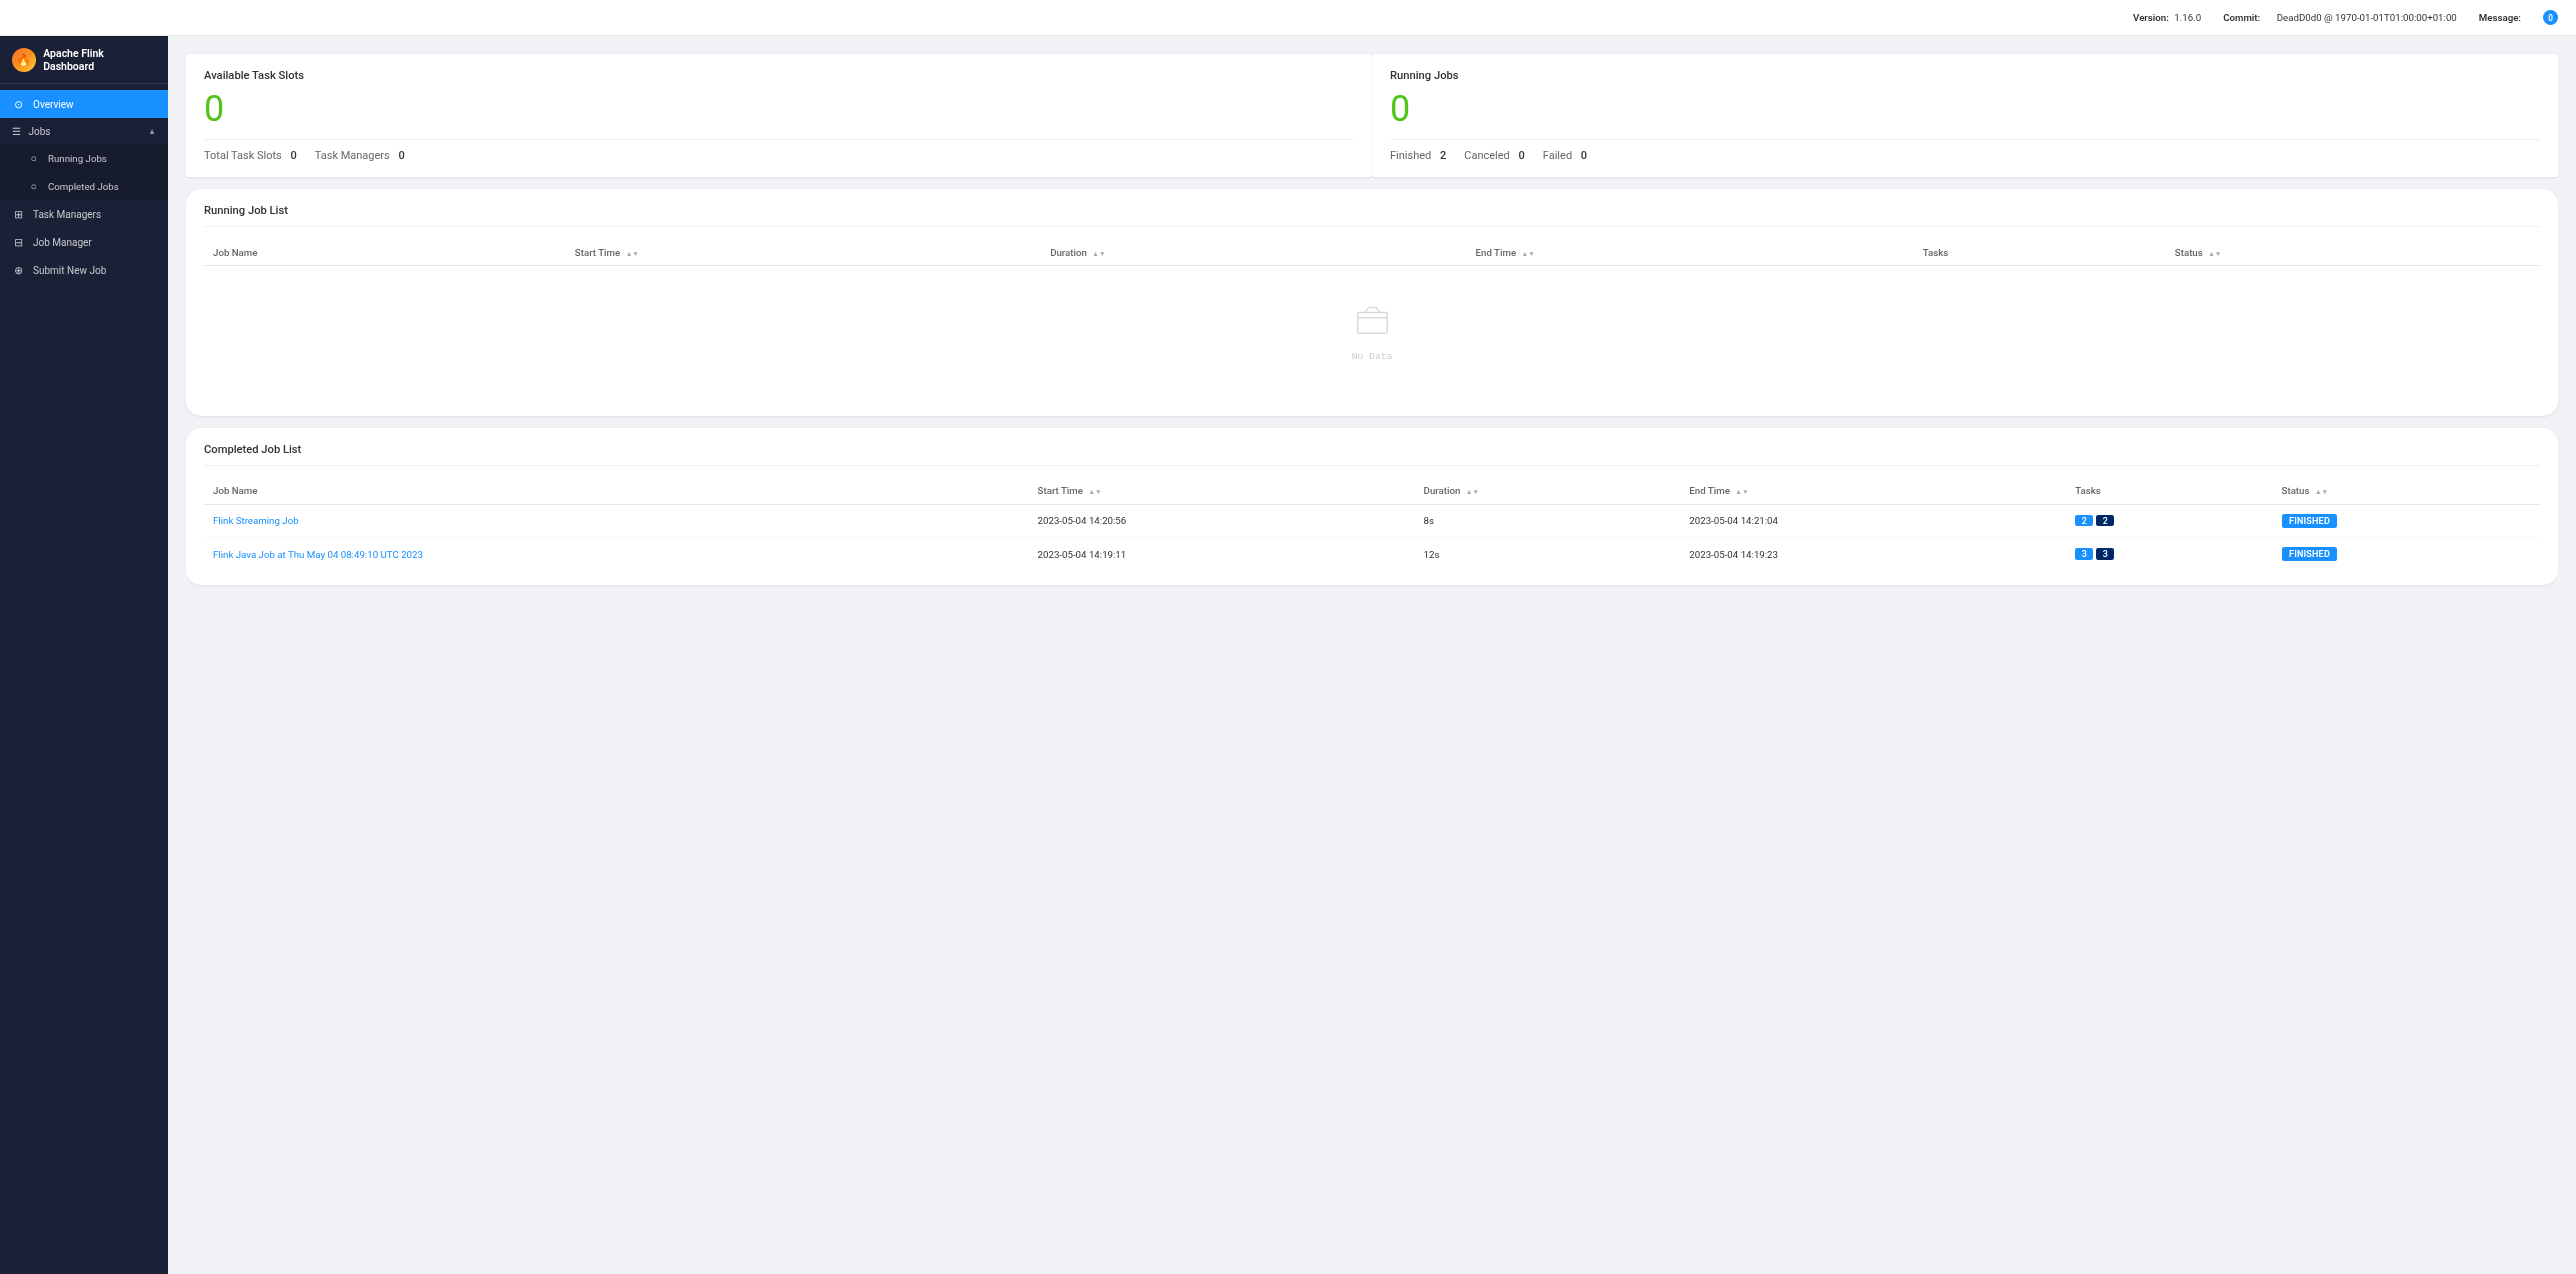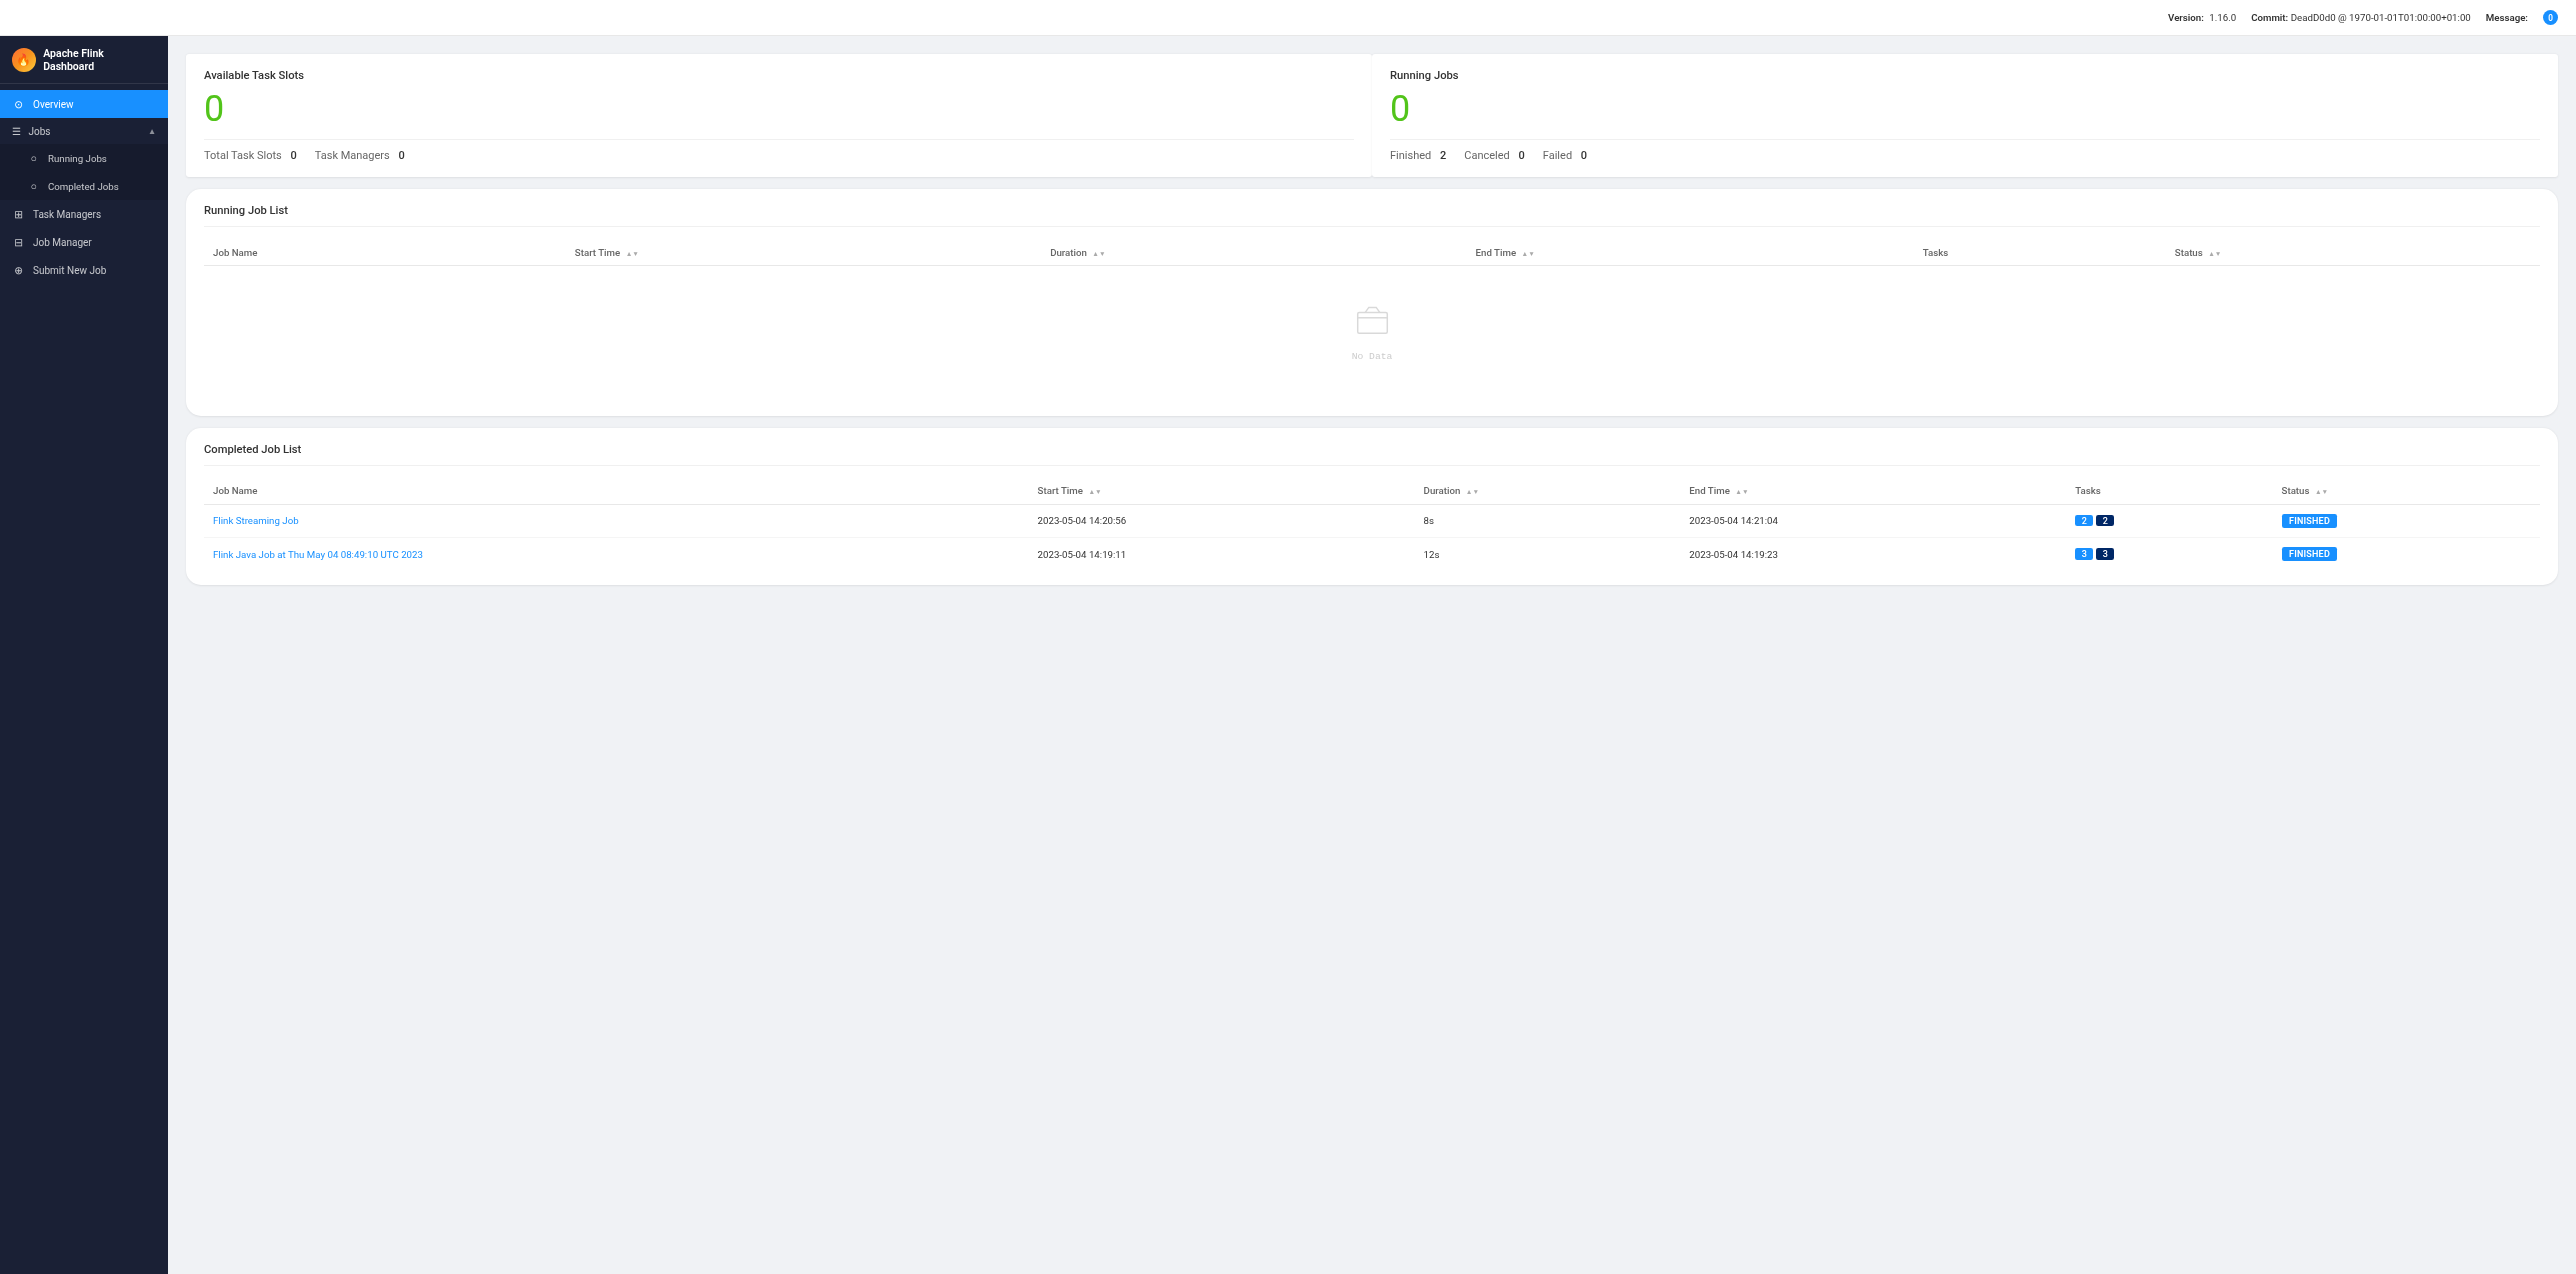--- a/index.html
+++ b/index.html
@@ -12,21 +12,21 @@
       display: flex;
       align-items: center;
       justify-content: flex-end;
       padding: 0 18px;
       height: 36px;
       flex-shrink: 0;
       font-size: 9.7px;
       color: #333;
       gap: 12px;
     }
-    .top-header .version-info { display: flex; gap: 15px; align-items: center; }
+    .top-header .version-info { display: flex; gap: 22px; align-items: center; }
     .top-header strong { font-weight: 600; }
     .message-badge {
       background: #1890ff;
       color: #fff;
       border-radius: 50%;
       width: 15px;
       height: 15px;
       display: flex;
       align-items: center;
       justify-content: center;
@@ -212,21 +212,21 @@
 <body>
 
 <div class="top-header">
   <div class="version-info">
     <span>
       <strong>Version:</strong>
       <span style="margin-left:3px;">1.16.0</span>
     </span>
     <span>
       <strong>Commit:</strong>
-      <span style="margin-left:0;">DeadD0d0 @ 1970-01-01T01:00:00+01:00</span>
+      <span style="margin-left:14px;">DeadD0d0 @ 1970-01-01T01:00:00+01:00</span>
     </span>
     <span>
       <strong>Message:</strong>
     </span>
     <span class="message-badge">0</span>
   </div>
 </div>
 
 <div class="app-body">
 

